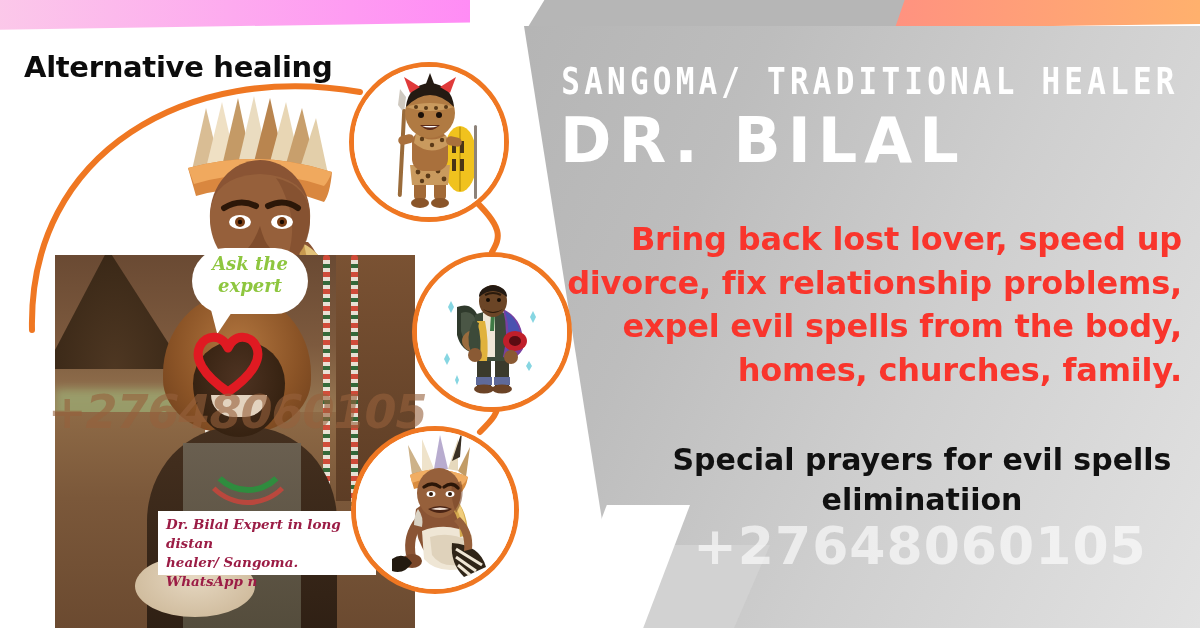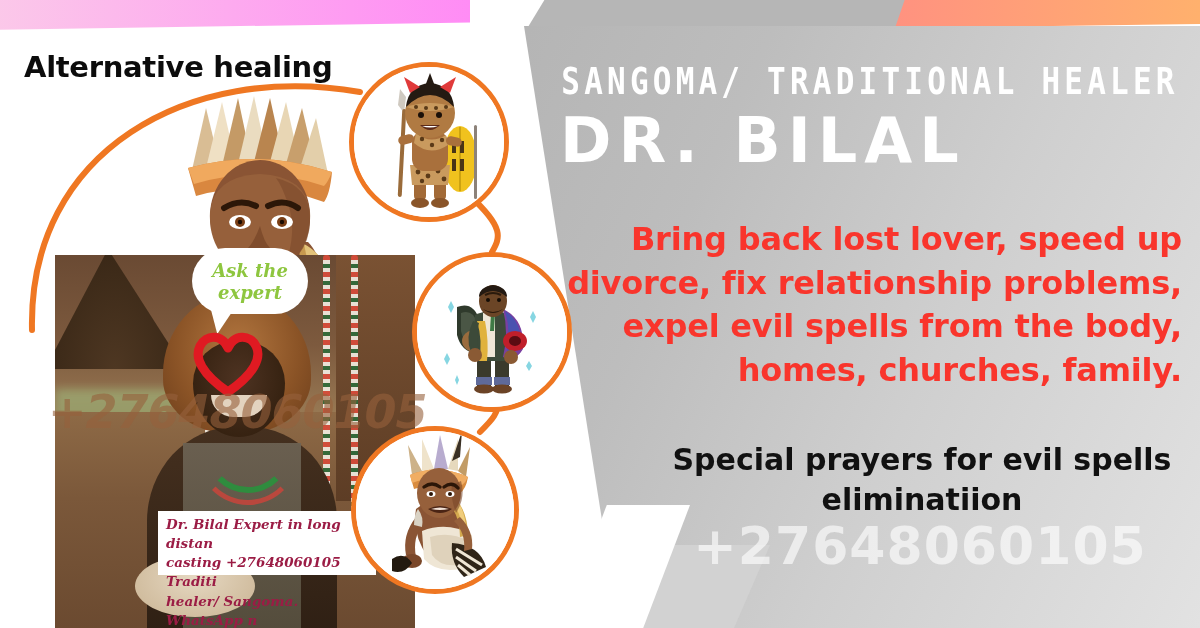--- a/index.html
+++ b/index.html
@@ -147,21 +147,21 @@
     background:#ffffff;border-radius:34px;
   }
   .bubble:after{
     content:"";position:absolute;left:18px;bottom:-20px;width:26px;height:28px;
     background:#ffffff;clip-path:polygon(0 0,100% 0,28% 100%);
   }
   .bubble-txt{
     position:absolute;left:192px;top:253px;width:116px;
     text-align:center;color:#8ec63f;
     font-family:"DejaVu Serif",serif;font-style:italic;font-weight:700;
-    font-size:18px;line-height:1.22;z-index:6;margin-top:7px;
+    font-size:18px;line-height:1.22;z-index:6;
   }
   .heart{position:absolute;left:192px;top:330px;width:72px;height:66px;z-index:6;}
 
   .wm-phone{
     position:absolute;left:48px;top:385px;width:400px;
     color:rgba(150,96,60,0.60);
     font-family:"DejaVu Sans",sans-serif;
     font-style:italic;font-weight:700;font-size:46px;letter-spacing:-1px;
     white-space:nowrap;z-index:7;
   }
@@ -270,21 +270,20 @@
   <div class="bubble-txt">Ask the expert</div>
 
   <svg class="heart" viewBox="0 0 72 66">
     <path d="M36 62 C 10 44, 2 28, 8 16 C 14 4, 30 4, 36 18 C 42 4, 58 4, 64 16 C 70 28, 62 44, 36 62 Z" fill="none" stroke="#e01a22" stroke-width="9" stroke-linejoin="round"></path>
   </svg>
 
   <div class="wm-phone">+27648060105</div>
 
   <div class="caption">
     <div class="caption-txt">Dr. Bilal Expert in long distan</div>
-    <div class="caption-txt">casting +27648060105 Traditi</div>
     <div class="caption-txt">healer/ Sangoma. WhatsApp n</div>
   </div>
 
   <div class="circ c1">
     <svg viewBox="0 0 150 150">
       <rect width="150" height="150" fill="#fff"></rect>
 
       <path d="M46 22 L52 30 L50 46 L44 38 Z" fill="#cfc9c0"></path>
       <rect x="46" y="42" width="4" height="88" rx="2" fill="#9a6b3a" transform="rotate(3 48 86)"></rect>
 

